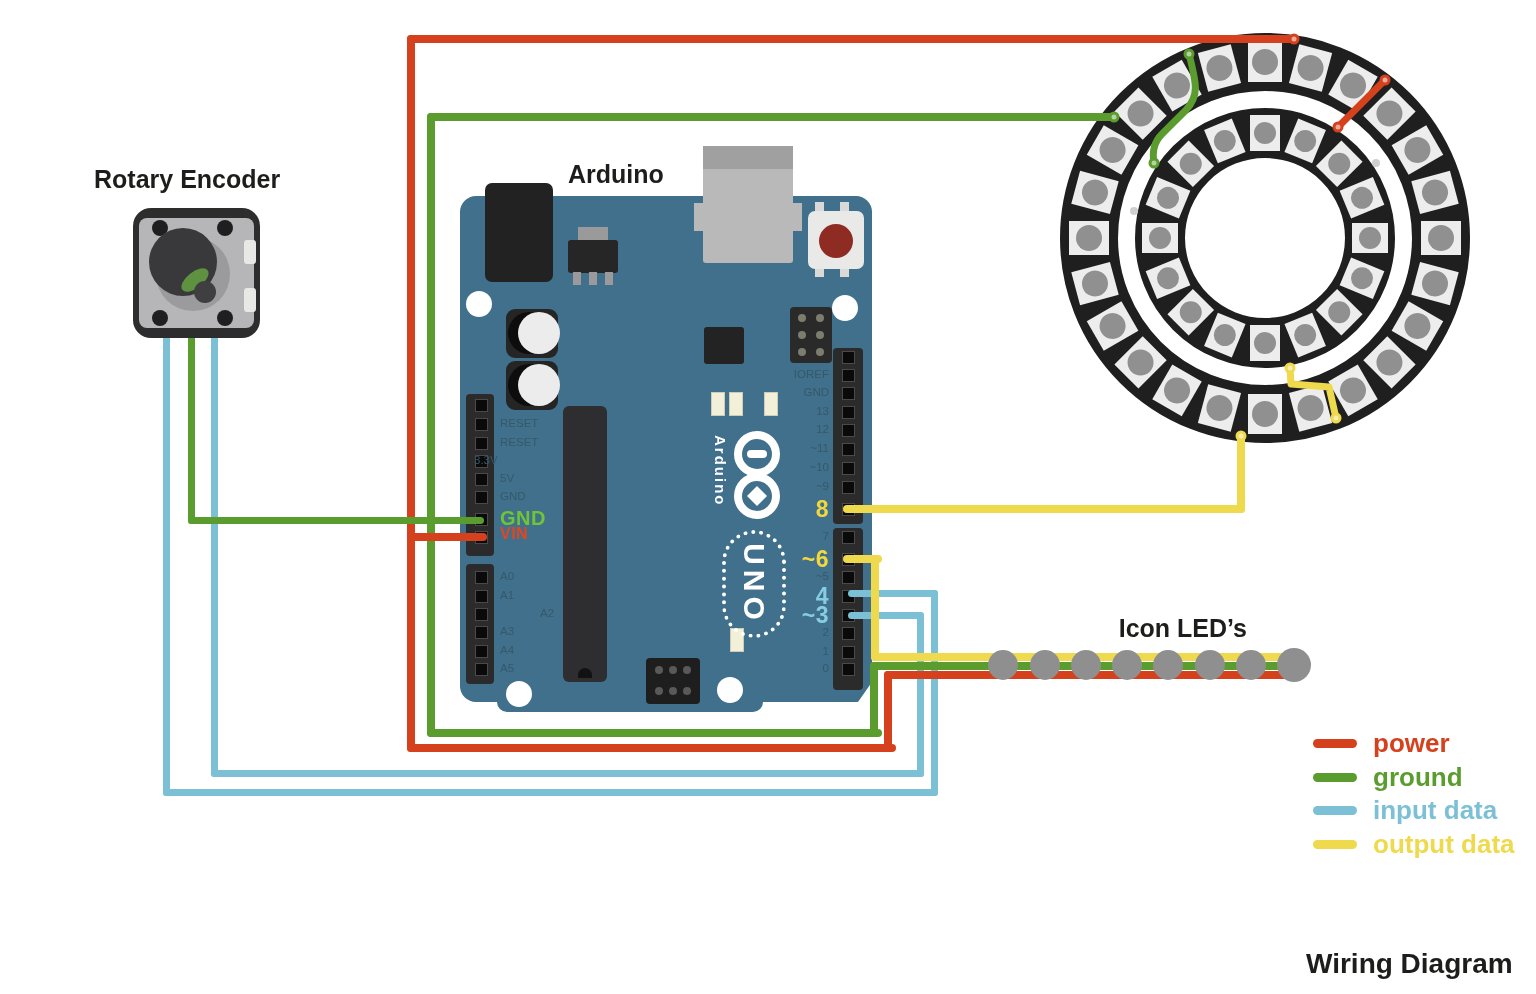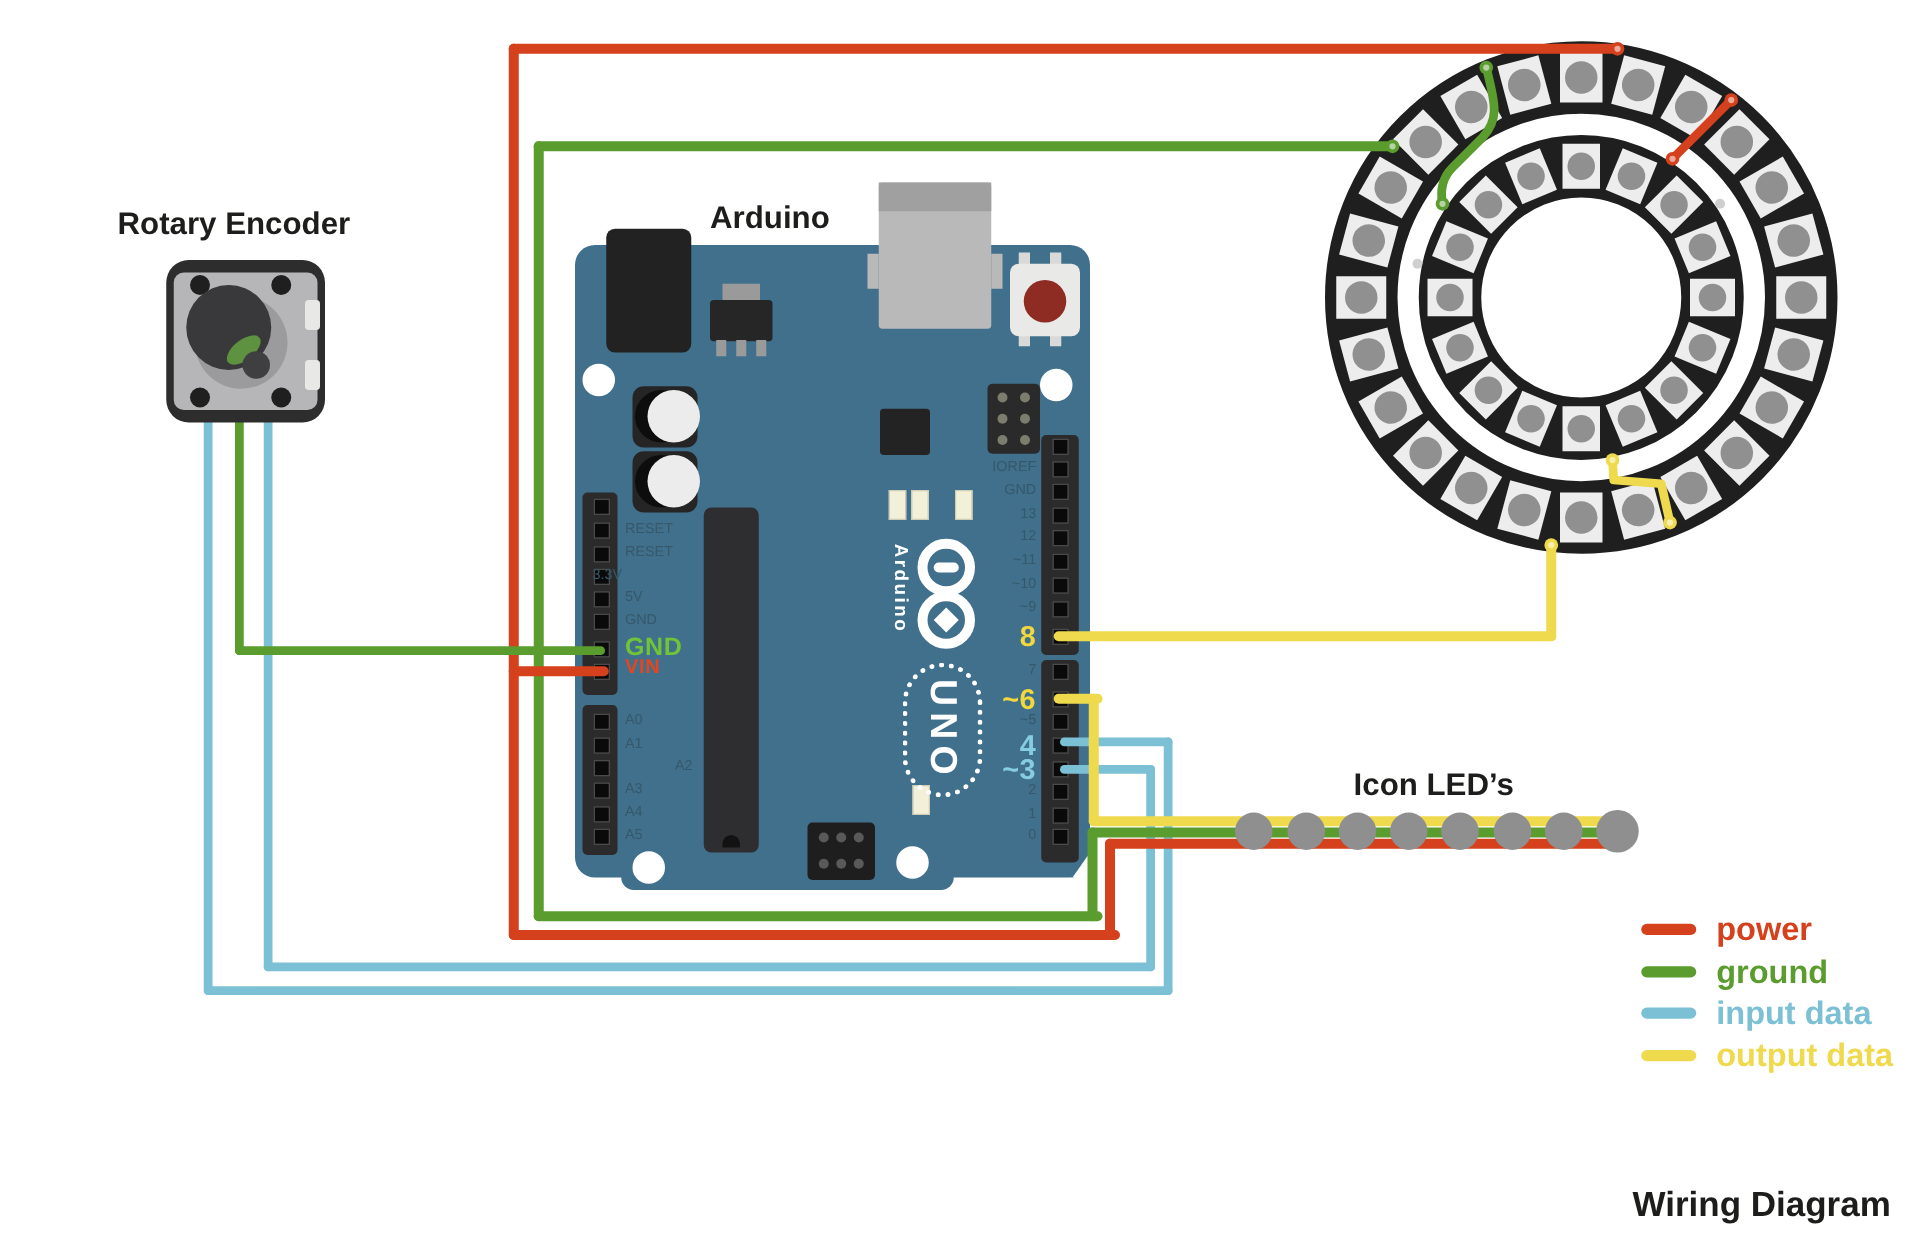--- a/index.html
+++ b/index.html
@@ -419,21 +419,21 @@
     <circle cx="35" cy="118" r="8" fill="#1f1f1f"></circle>
     <circle cx="100" cy="118" r="8" fill="#1f1f1f"></circle>
     <circle cx="68" cy="74" r="37" fill="#9b9b9d"></circle>
     <circle cx="58" cy="62" r="34" fill="#39393b"></circle>
     <ellipse cx="70" cy="80" rx="16" ry="8" transform="rotate(-38 70 80)" fill="#5e9140"></ellipse>
     <circle cx="80" cy="92" r="11" fill="#3f3f41"></circle>
   </svg>
 
   <div class="lbl" style="left:94px;top:165px;font-size:25px;">Rotary Encoder</div>
   <div class="lbl" style="left:568px;top:160px;font-size:25px;">Arduino</div>
-  <div class="lbl" style="left:1047px;top:614px;width:200px;text-align:center;font-size:25px;">Icon LED’s</div>
+  <div class="lbl" style="left:1047px;top:614px;width:200px;text-align:right;font-size:25px;">Icon LED’s</div>
   <div class="lbl" style="left:1306px;top:948px;width:200px;text-align:right;font-size:28px;">Wiring Diagram</div>
 
   <div id="legend">
       <div class="legend-row" style="left:1313px;top:729px;">
         <div class="legend-dash" style="background:var(--power);"></div>
         <div class="legend-text" style="color:var(--power);">power</div>
       </div>
       <div class="legend-row" style="left:1313px;top:763px;align-items:center;">
         <div class="legend-dash" style="background:var(--ground);"></div>
         <div class="legend-text" style="color:var(--ground);">ground</div>

